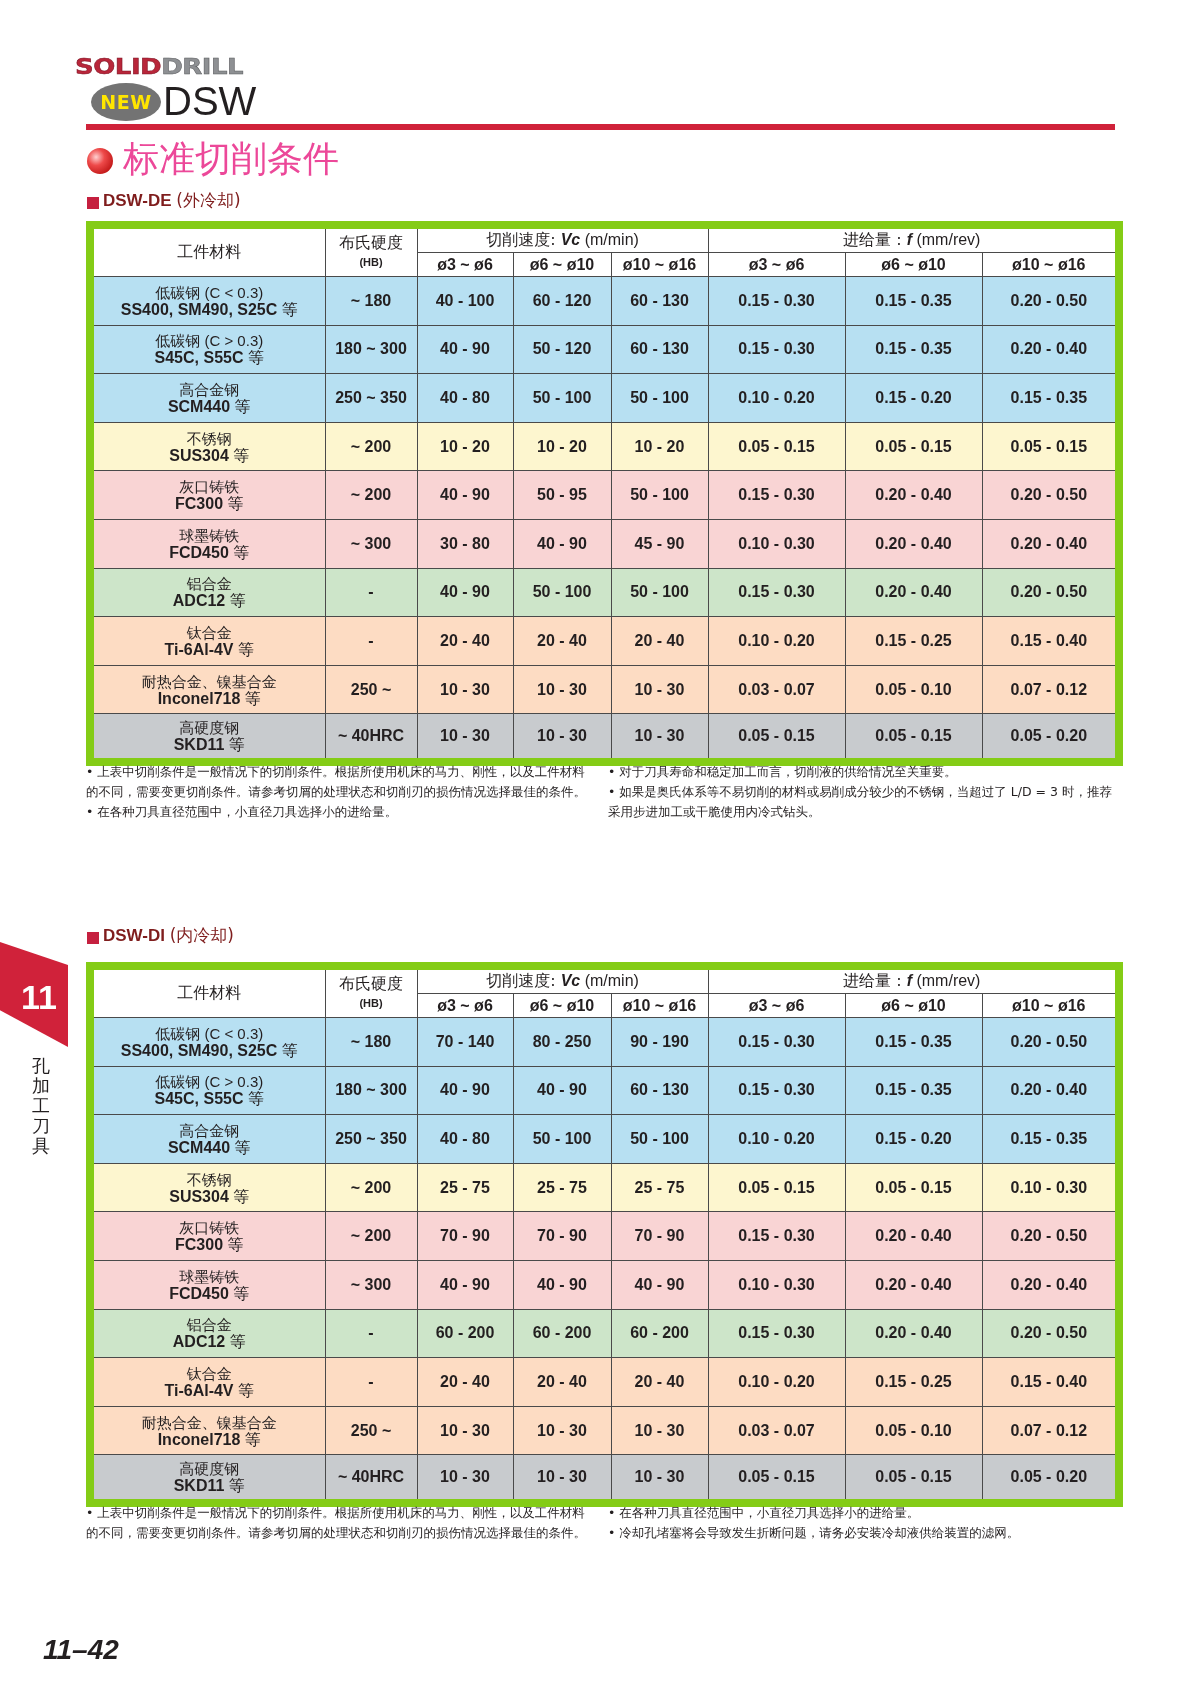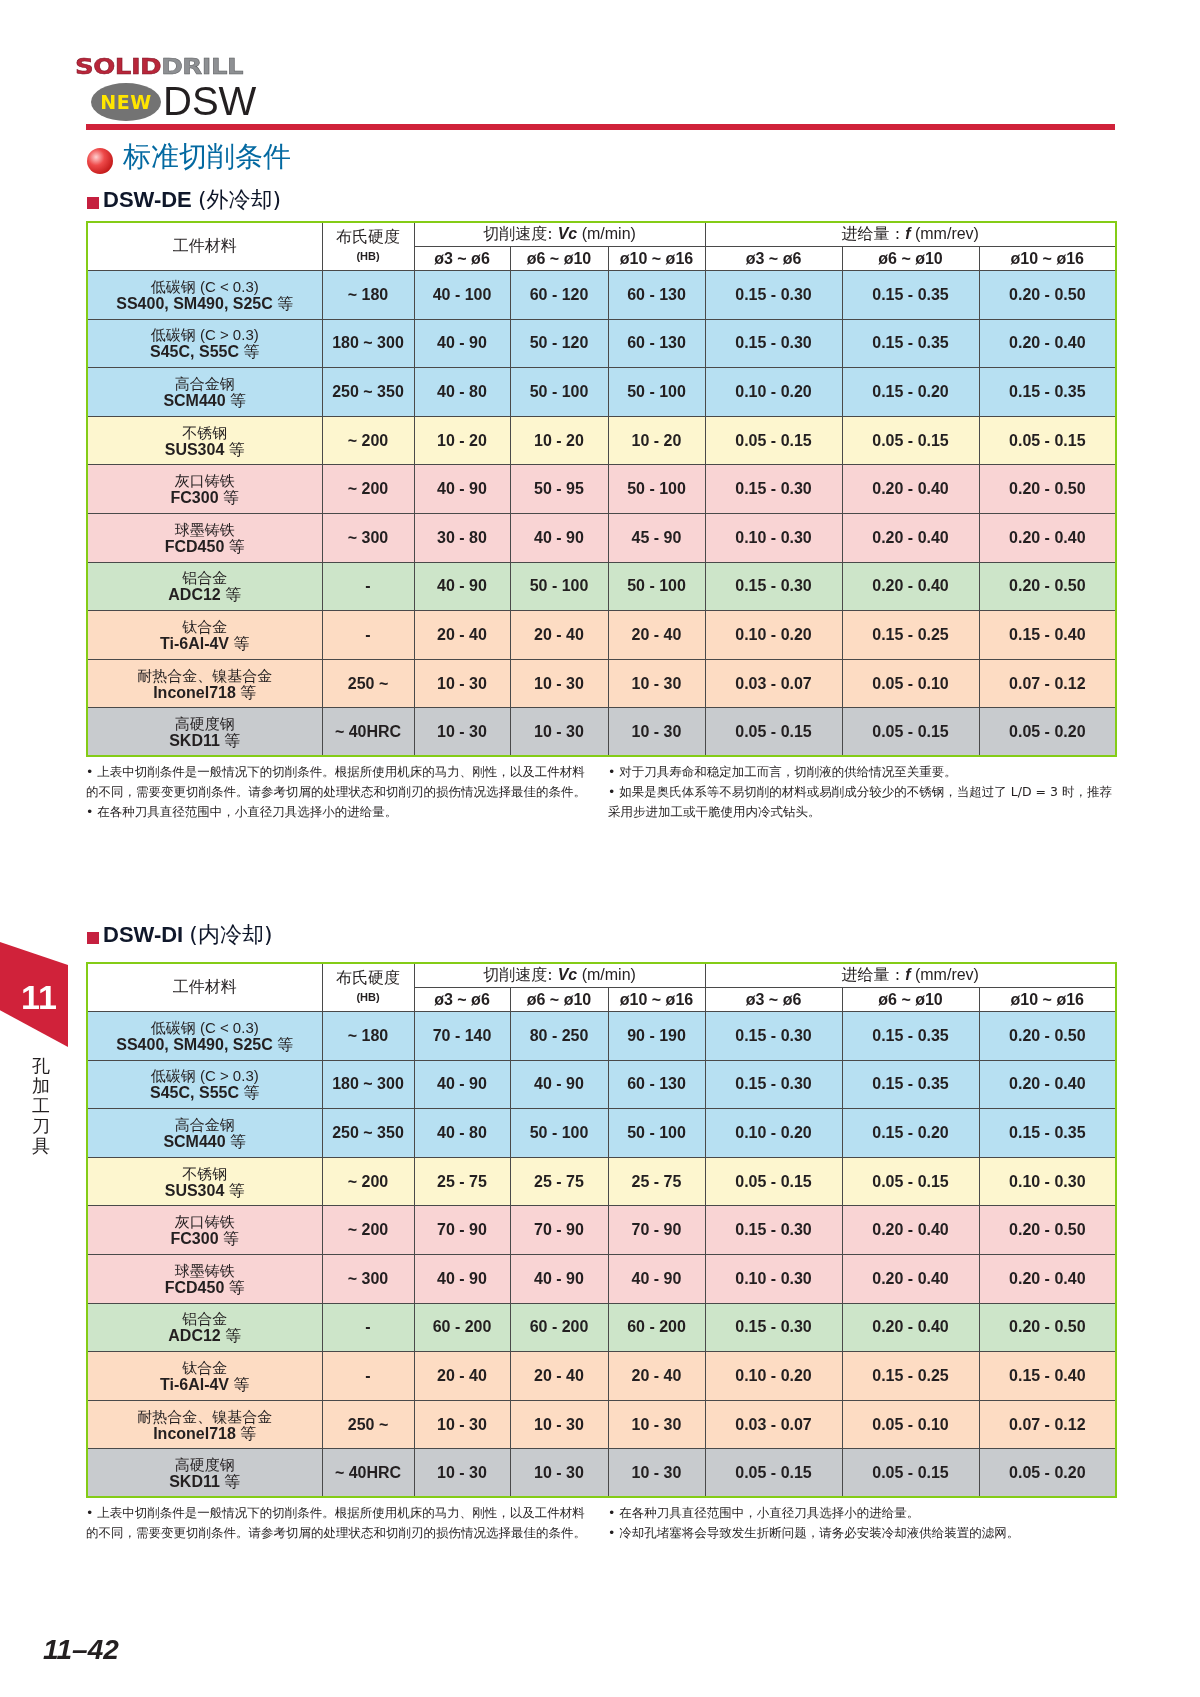--- a/index.html
+++ b/index.html
@@ -15,29 +15,29 @@
   .logo-solid .p2 { color:#8e9093; -webkit-text-stroke:0.6px #5a5b5e; }
   .new-badge { left:91px; top:83px; width:70px; height:38px; border-radius:50%;
                background:#737373; color:#ffe600; font-weight:900; font-size:19px;
                display:flex; align-items:center; justify-content:center;
                font-family:"DejaVu Sans",sans-serif; letter-spacing:0.5px; }
   .dsw { left:163px; top:80px; font-size:40px; line-height:42px; color:#231f20; font-weight:normal; }
   .red-rule { left:86px; top:124px; width:1029px; height:6px; background:#d0223a; }
 
   .section-ball { left:87px; top:148px; width:26px; height:26px; border-radius:50%;
                   background:radial-gradient(circle at 35% 35%, #ffd1d1 0%, #ee4a4a 35%, #c41a1a 75%, #8a0d0d 100%); }
-  .section-title { left:123px; top:142px; font-size:28px; line-height:34px; color:#0369a1; font-family:Liberation Mono, monospace; }
+  .section-title { left:123px; top:142px; font-size:36px; line-height:34px; color:#ec4899; font-family:Liberation Sans, sans-serif; }
 
   .sub-square { width:12px; height:12px; background:#c5203f; }
-  .sub-title { font-size:22px; font-weight:bold; line-height:30px; color:#0f172a; }
+  .sub-title { font-size:17px; font-weight:bold; line-height:30px; color:#7f1d1d; }
   .sub-title .paren { font-weight:normal; font-family:"DejaVu Sans",sans-serif; }
 
   
   table.cond { position:absolute; left:86px; width:1029px; border-collapse:collapse; table-layout:fixed;
-               border:2px solid #84cc16;padding-left:8px; }
+               border:8px solid #84cc16;padding-left:8px; }
   table.cond td, table.cond th { border:1px solid #4a4a4a; padding:0; text-align:center; vertical-align:middle;
                                  font-size:16px; font-weight:bold; color:#231f20; overflow:hidden; white-space:nowrap; }
   table.cond th { background:#ffffff; font-weight:normal; }
   th.h-mat { font-size:15px; font-family:"DejaVu Sans",sans-serif; }
   th.h-hb { font-size:14px; line-height:18px; font-family:"DejaVu Sans",sans-serif; }
   th.h-hb .hb2 { font-family:"Liberation Sans",sans-serif; font-weight:bold; font-size:11px; }
   th.h-group { font-size:15px; font-family:"DejaVu Sans",sans-serif; height:23px; }
   th.h-group i { font-family:"Liberation Sans",sans-serif; font-weight:bold; }
   th.h-group .unit { font-family:"Liberation Sans",sans-serif; }
   th.h-dia { font-family:"Liberation Sans",sans-serif; font-weight:bold !important; font-size:17px; height:23px; }

